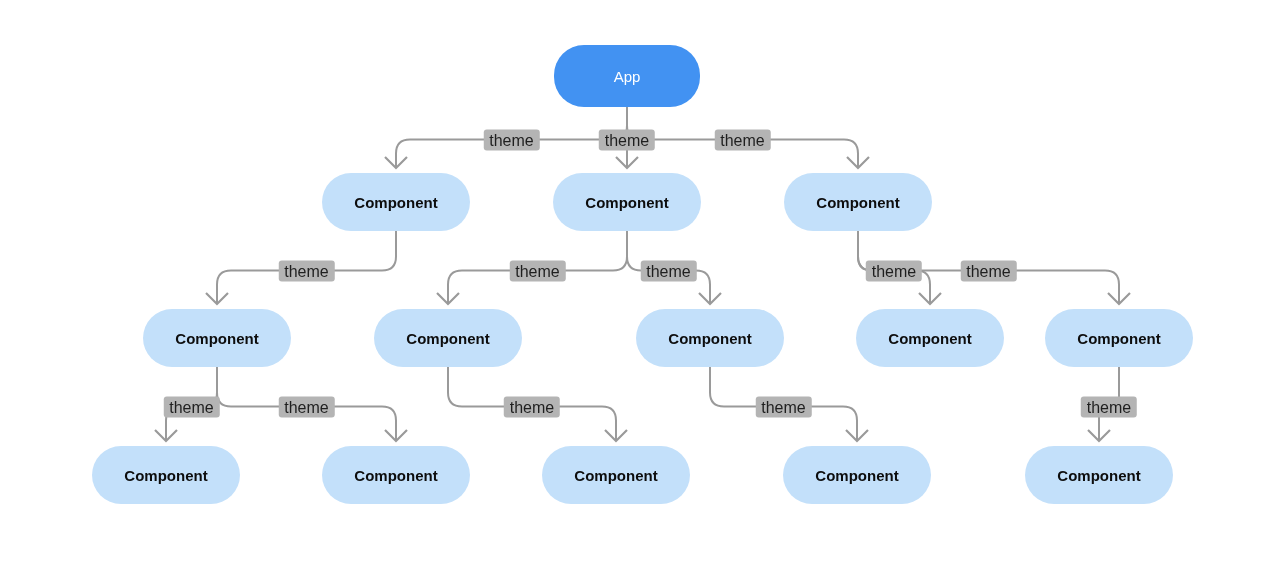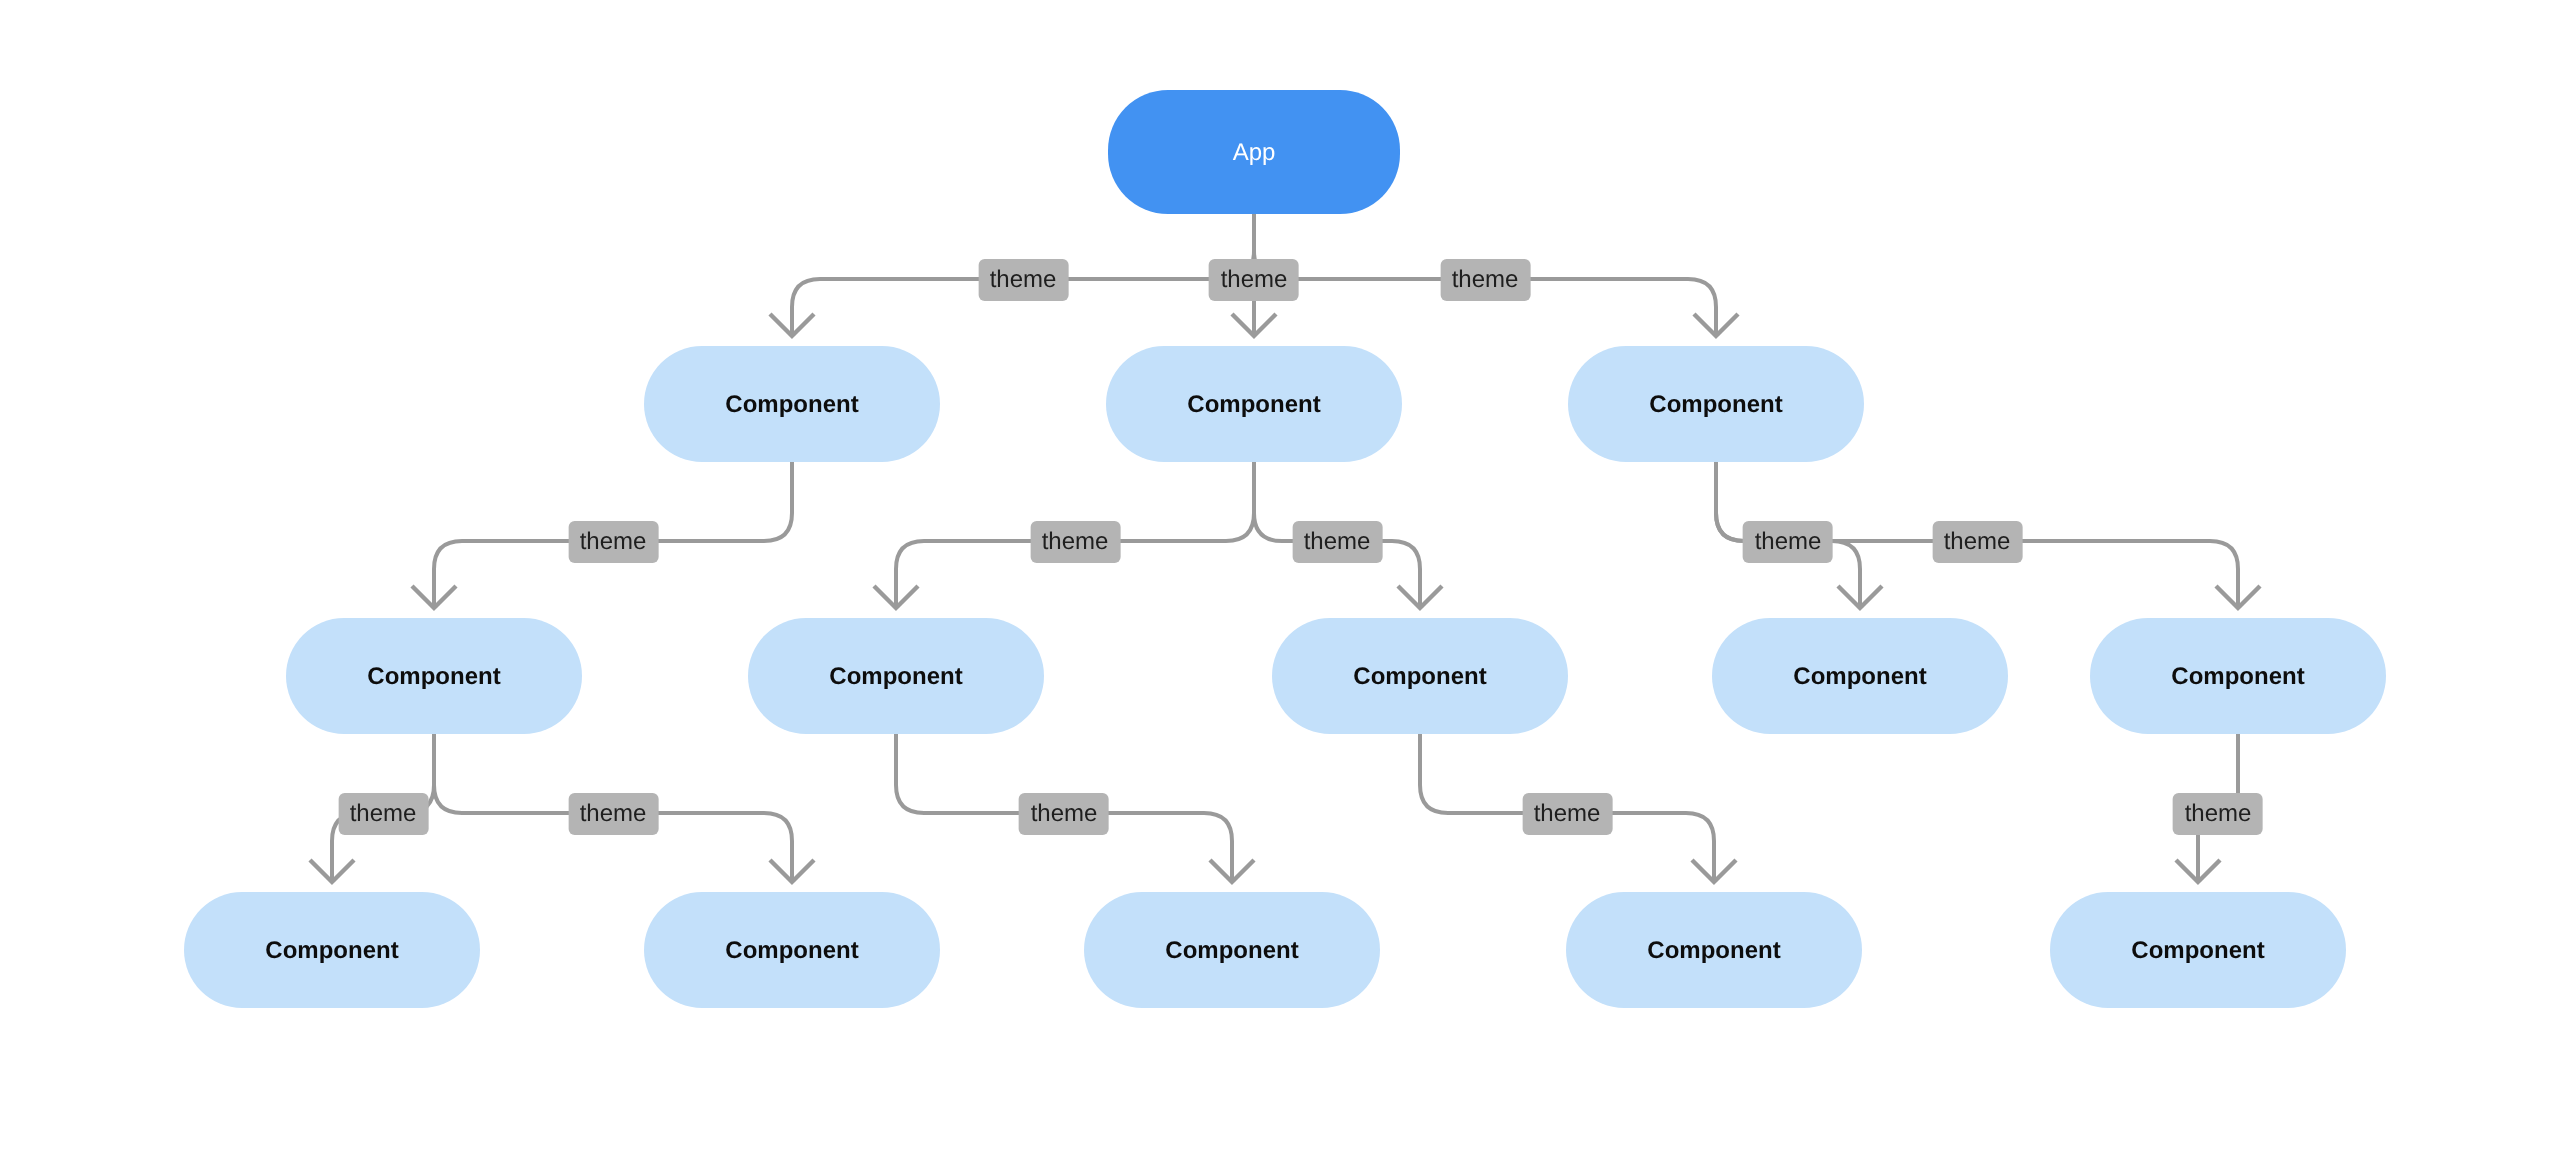--- a/index.html
+++ b/index.html
@@ -21,37 +21,37 @@
     position: absolute;
     left: 0; top: 0;
     width: 1280px;
     height: 576px;
   }
   .node {
     position: absolute;
     display: flex;
     align-items: center;
     justify-content: center;
-    font-size: 12px;
+    font-size: 15px;
     box-sizing: border-box;
     cursor: default;
     user-select: none;
   }
   .node.app {
     border-radius: 30px;
     font-weight: 400;
   }
   .node.component {
     border-radius: 29px;
     font-weight: 700;
   }
   .edge-label {
     position: absolute;
     transform: translate(-50%, -50%);
-    font-size: 12px;
+    font-size: 16px;
     line-height: 13px;
     padding: 4px 6px;
     border-radius: 3px;
     white-space: nowrap;
     user-select: none;
   }
 </style>
 </head>
 <body>
 

